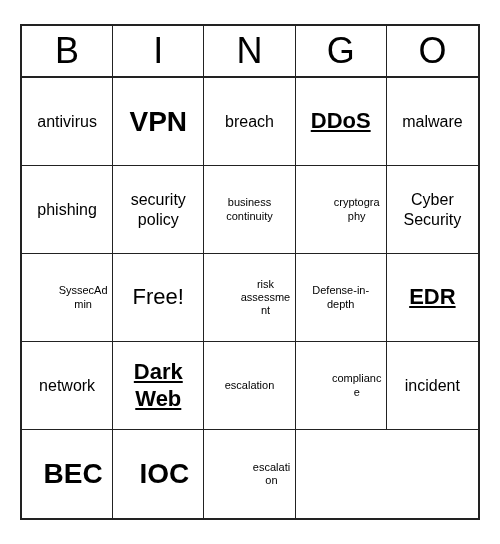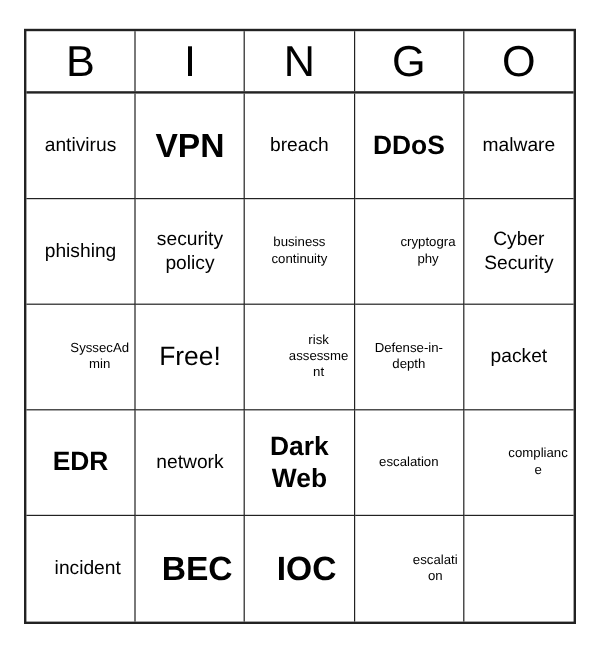--- a/index.html
+++ b/index.html
@@ -52,21 +52,21 @@
     }
     .bingo-cell:nth-child(n+21) {
       border-bottom: none;
       padding-left: 16px;
     }
     .bingo-cell span {
       display: block;
       line-height: 1.2;
     }
     .size-xl { font-size: 28px; font-weight: bold; }
-    .size-lg { font-size: 22px; font-weight: bold; }
+    .size-lg { font-size: 22px; font-weight: bold; text-decoration: underline; }
     .size-md { font-size: 16px; }
     .size-sm { font-size: 11px; }
     .size-xs { font-size: 11px; margin-left: 32px; }
     .free-cell {
       font-size: 22px;
       font-weight: normal;
     }
   </style>
 </head>
 <body>
@@ -116,23 +116,20 @@
       <div class="bingo-cell">
         <span class="free-cell">Free!</span>
       </div>
       <div class="bingo-cell">
         <span class="size-xs">risk assessment</span>
       </div>
       <div class="bingo-cell">
         <span class="size-sm">Defense-in-depth</span>
       </div>
       <div class="bingo-cell">
-        <span class="size-md">packet</span>
-      </div>
-      <div class="bingo-cell">
         <span class="size-lg">EDR</span>
       </div>
       <div class="bingo-cell">
         <span class="size-md">network</span>
       </div>
       <div class="bingo-cell">
         <span class="size-lg">Dark Web</span>
       </div>
       <div class="bingo-cell">
         <span class="size-sm">escalation</span>

